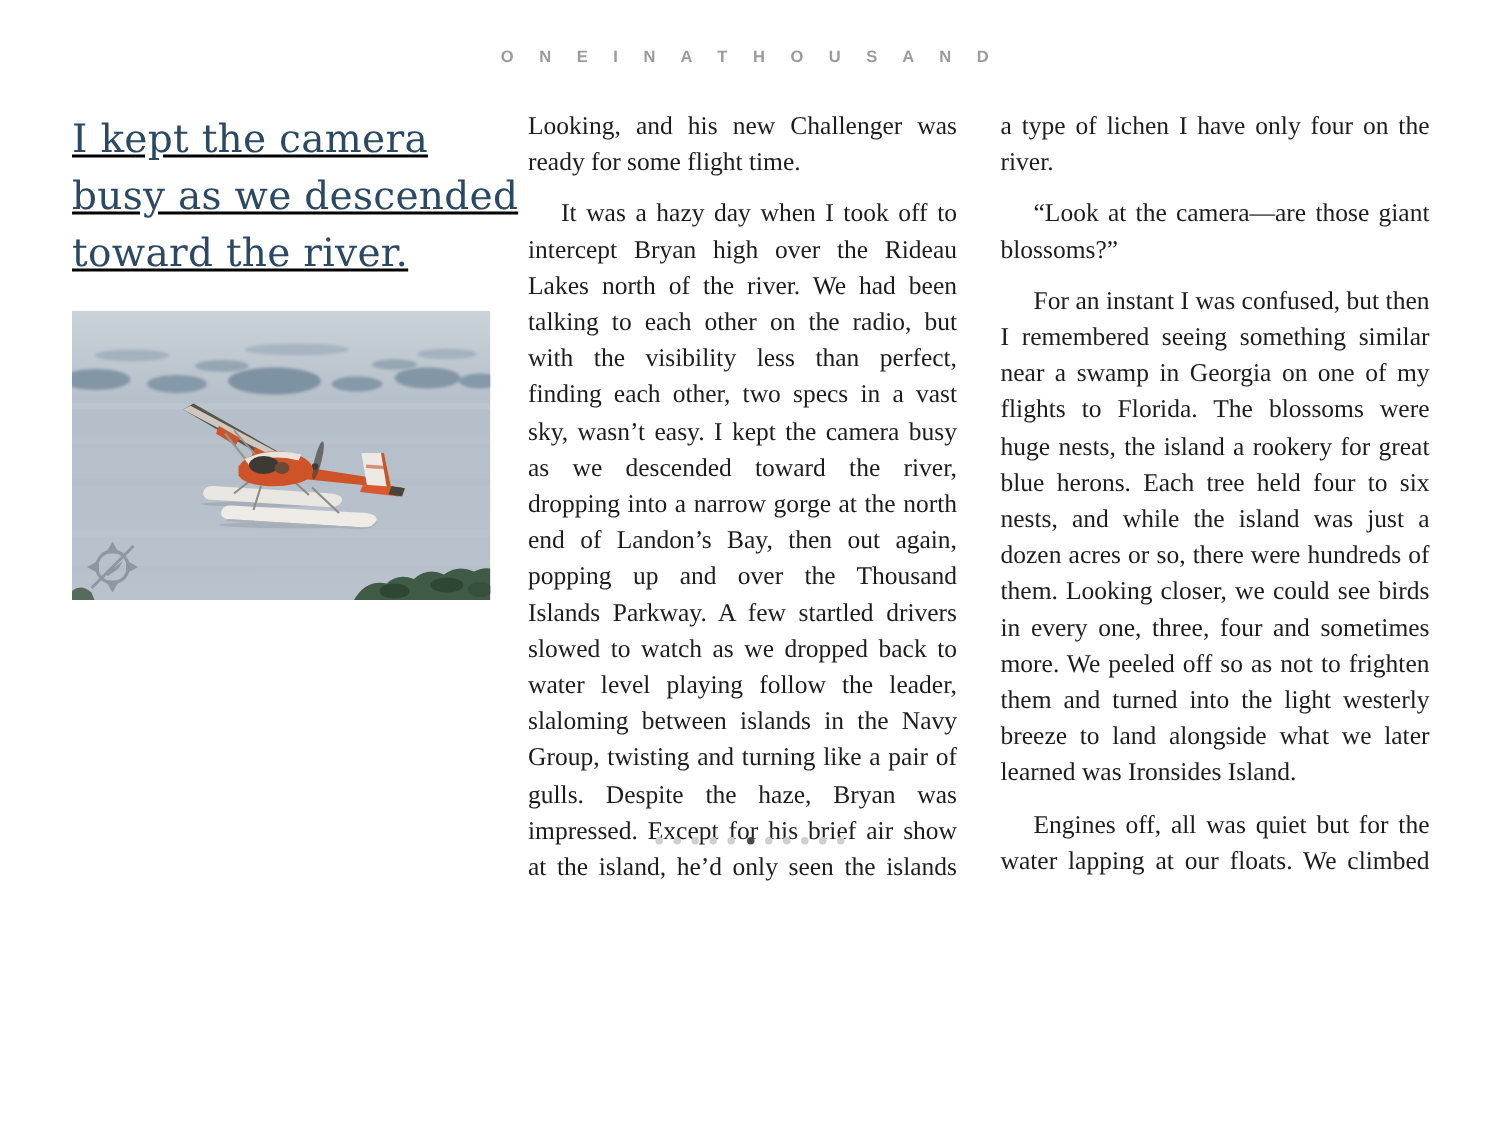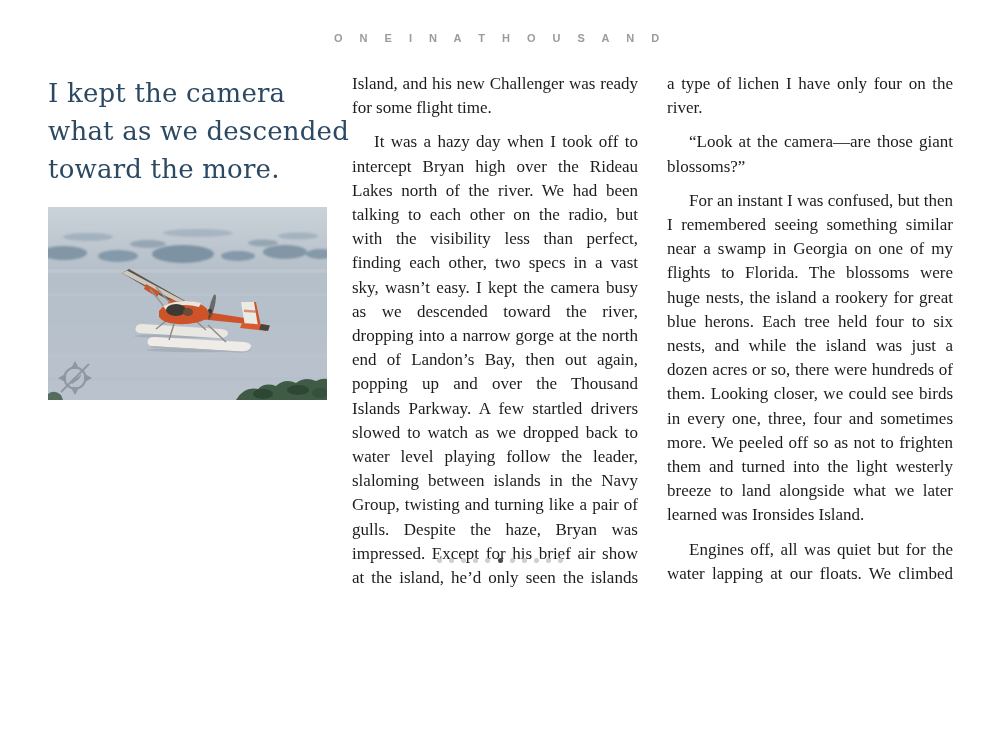--- a/index.html
+++ b/index.html
@@ -6,21 +6,21 @@
   html,body{margin:0;padding:0;background:#ffffff;}
   .page{position:relative;width:1000px;height:591px;background:#ffffff;overflow:hidden;
         font-family:"Liberation Serif", serif;}
 
   
   .running-head{position:absolute;top:32px;left:0;width:100%;text-align:center;
     font-family:"Liberation Sans", sans-serif;font-size:11px;font-weight:bold;
     letter-spacing:7px;color:#9b9b9b;}
 
   
-  .left-col{position:absolute;left:48px;top:74px;width:284px;}
+  .left-col{position:absolute;left:48px;top:74px;width:284px;text-decoration:underline;}
   .pull-quote{font-family:"DejaVu Serif", serif;color:#2c4964;font-size:26px;
     line-height:38px;letter-spacing:0.2px;}
   .pull-quote .pq-line{white-space:nowrap;}
 
   .photo-frame{position:absolute;left:48px;top:207px;width:279px;height:193px;overflow:hidden;}
   .photo-frame svg{display:block;}
 
   
   .col{position:absolute;top:72px;width:286px;font-size:17px;line-height:24.2px;
     color:#1c1c1c;text-align:justify;}
@@ -39,22 +39,22 @@
 </head>
 <body>
 
 <div class="page">
 
   <div class="running-head">O N E   I N   A   T H O U S A N D</div>
 
   <div class="left-col">
     <div class="pull-quote">
       <div class="pq-line">I kept the camera</div>
-      <div class="pq-line">what as we descended</div>
-      <div class="pq-line">toward the more.</div>
+      <div class="pq-line">busy as we descended</div>
+      <div class="pq-line">toward the river.</div>
     </div>
   </div>
 
   <div class="photo-frame">
     <svg width="279" height="193" viewBox="0 0 279 193" xmlns="http://www.w3.org/2000/svg">
       <defs>
         <linearGradient id="sky" x1="0" y1="0" x2="0" y2="1">
           <stop offset="0" stop-color="#cbd3d9"></stop>
           <stop offset="0.33" stop-color="#b5bfc9"></stop>
           <stop offset="1" stop-color="#bac3cd"></stop>
@@ -146,21 +146,21 @@
         <path d="M188,193 Q196,179 210,182 Q217,175 228,179 Q237,171 248,176 Q257,169 268,174 Q274,171 279,172 L279,193 Z" fill="#3f5b45"></path>
         <ellipse cx="215" cy="187" rx="10" ry="5" fill="#2e4634"></ellipse>
         <ellipse cx="250" cy="183" rx="11" ry="5" fill="#2e4634"></ellipse>
         <ellipse cx="272" cy="186" rx="8" ry="5" fill="#35503c"></ellipse>
         <path d="M0,187 Q6,182 13,188 L15,193 L0,193 Z" fill="#4a6350" opacity="0.9"></path>
       </g>
     </svg>
   </div>
 
   <div class="col col-middle">
-    <p>Island, and his new Challenger was ready for some flight time.</p>
+    <p>Looking, and his new Challenger was ready for some flight time.</p>
     <p class="indent">It was a hazy day when I took off to intercept Bryan high over the Rideau Lakes north of the river. We had been talking to each other on the radio, but with the visibility less than perfect, finding each other, two specs in a vast sky, wasn’t easy. I kept the camera busy as we descended toward the river, dropping into a narrow gorge at the north end of Landon’s Bay, then out again, popping up and over the Thousand Islands Parkway. A few startled drivers slowed to watch as we dropped back to water level playing follow the leader, slaloming between islands in the Navy Group, twisting and turning like a pair of gulls. Despite the haze, Bryan was impressed. Except for his brief air show at the island, he’d only seen the islands from altitude. Down low, he could see why I was so captivated. There was always more to discover, this time a heavily forested island with cliffs plummeting into the water, the granite painted orange by</p>
   </div>
 
   <div class="col col-right">
     <p>a type of lichen I have only four on the river.</p>
     <p class="indent">“Look at the camera—are those giant blossoms?”</p>
     <p class="indent">For an instant I was confused, but then I remembered seeing something similar near a swamp in Georgia on one of my flights to Florida. The blossoms were huge nests, the island a rookery for great blue herons. Each tree held four to six nests, and while the island was just a dozen acres or so, there were hundreds of them. Looking closer, we could see birds in every one, three, four and sometimes more. We peeled off so as not to frighten them and turned into the light westerly breeze to land alongside what we later learned was Ironsides Island.</p>
     <p class="indent">Engines off, all was quiet but for the water lapping at our floats. We climbed out onto them, slowly drifting downstream alongside the cliffs. The nests were difficult to see from that angle, clustered towards the interior of the island, but we could soon hear the</p>
   </div>
 

